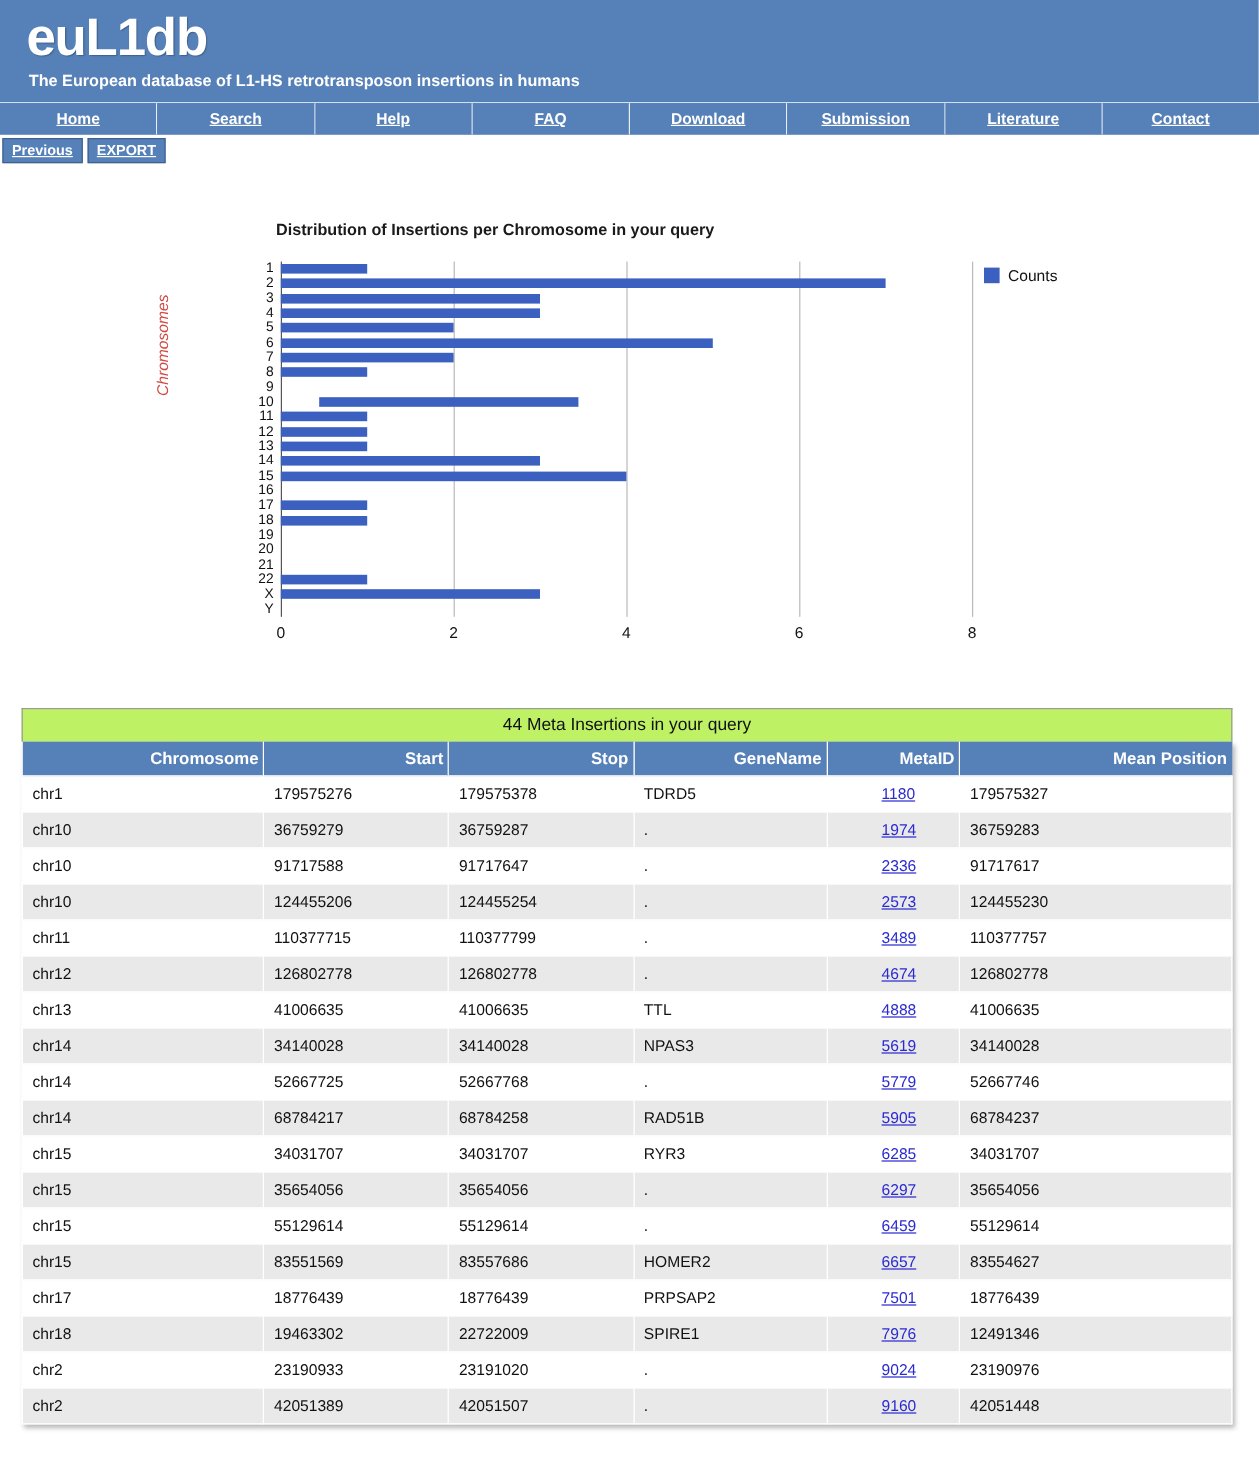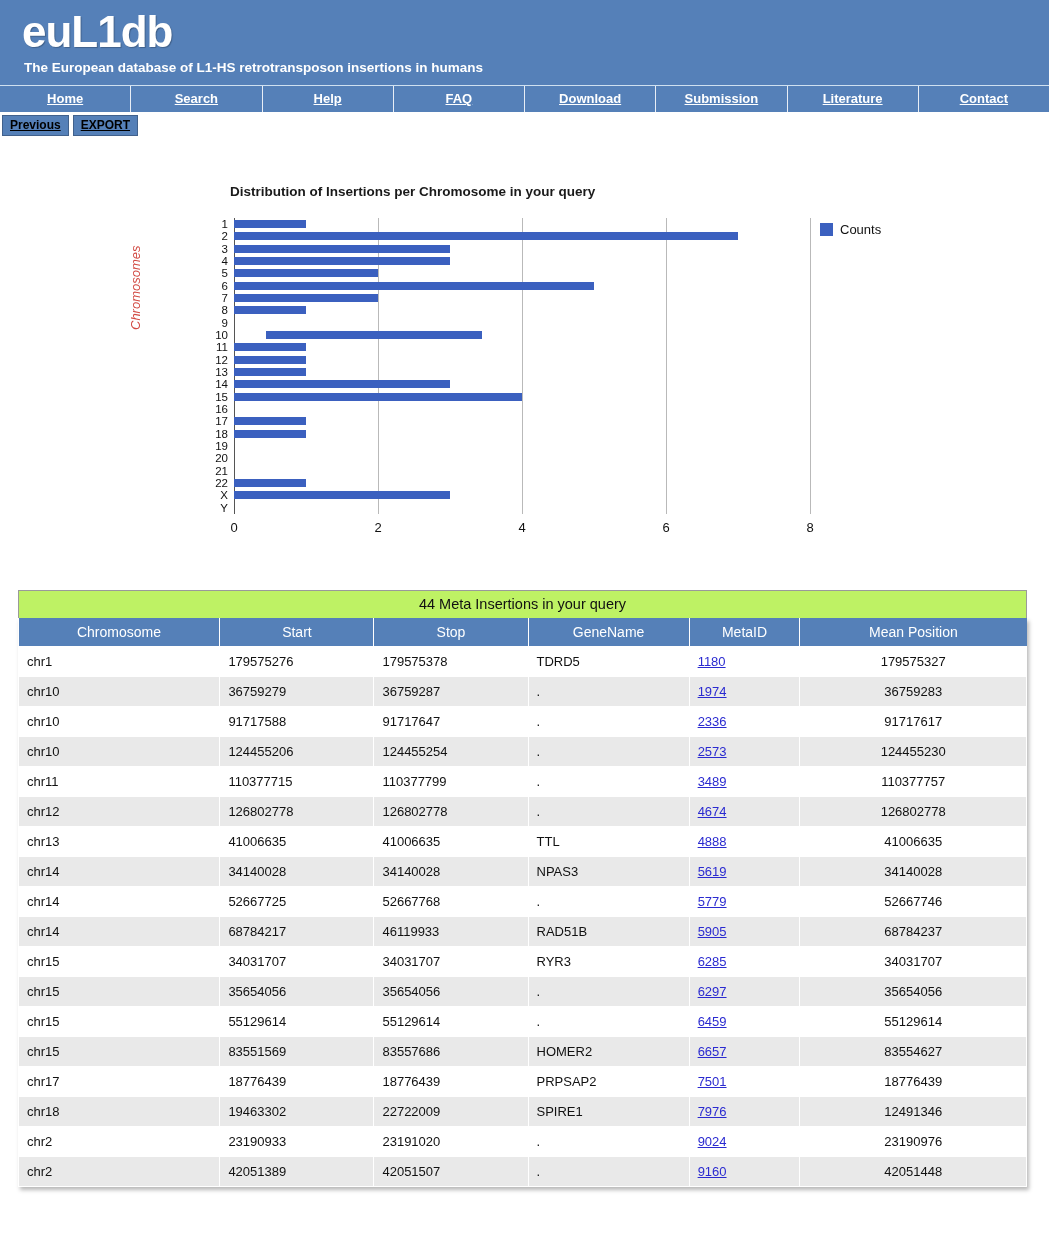--- a/index.html
+++ b/index.html
@@ -52,21 +52,21 @@
 
   
   .actionbar {
     padding: 3px 0 0 2px;
     display: flex;
     gap: 4px;
   }
   .btn {
     display: inline-block;
     background: #5580b8;
-    color: #000000;
+    color: #ffffff;
     font-size: 12px;
     font-weight: bold;
     text-decoration: underline;
     padding: 2px 7px 3px 7px;
     border: 1px solid #41618c;
     cursor: pointer;
   }
   .btn.export { text-decoration: underline; }
 
   
@@ -173,45 +173,46 @@
     color: #111;
     padding: 5px 0 6px 0;
     border: 1px solid #9a9a9a;
     border-bottom: none;
     background: #bef264;
   }
   table.results th {
     background: #5580b8;
     color: #ffffff;
     font-size: 14px;
-    font-weight: normal;
+    font-weight: bold;
     padding: 6px 4px;
-    text-align: center;
+    text-align: right;
     border-right: 1px solid #ffffff;
   }
   table.results th:last-child { border-right: none; }
   table.results td {
     font-size: 13px;
     color: #111;
     padding: 7px 8px;
     border: 1px solid #ffffff;
     background: #ffffff;
   }
   table.results tr.alt td { background: #e9e9e9; }
   table.results td.link a {
     color: #2a2ad0;
     text-decoration: underline;
     cursor: pointer;
+    margin-left: 37px;
   }
   .col-chrom { width: 200px; }
   .col-start { width: 153px; }
   .col-stop  { width: 153px; }
   .col-gene  { width: 160px; }
   .col-meta  { width: 110px; }
-  .col-mean  { width: 225px; text-align: center; }
+  .col-mean  { width: 225px; }
 </style>
 </head>
 <body>
 
 <div class="header">
   <div class="brand">euL1db</div>
   <div class="tagline">The European database of L1-HS retrotransposon insertions in humans</div>
   <nav class="navbar">
     <a href="#">Home</a>
     <a href="#">Search</a>
@@ -436,21 +437,21 @@
           <td class="col-chrom">chr14</td>
           <td class="col-start">52667725</td>
           <td class="col-stop">52667768</td>
           <td class="col-gene">.</td>
           <td class="link col-meta"><a href="#">5779</a></td>
           <td class="col-mean">52667746</td>
         </tr>
         <tr class="alt">
           <td class="col-chrom">chr14</td>
           <td class="col-start">68784217</td>
-          <td class="col-stop">46119933</td>
+          <td class="col-stop">68784258</td>
           <td class="col-gene">RAD51B</td>
           <td class="link col-meta"><a href="#">5905</a></td>
           <td class="col-mean">68784237</td>
         </tr>
         <tr>
           <td class="col-chrom">chr15</td>
           <td class="col-start">34031707</td>
           <td class="col-stop">34031707</td>
           <td class="col-gene">RYR3</td>
           <td class="link col-meta"><a href="#">6285</a></td>

